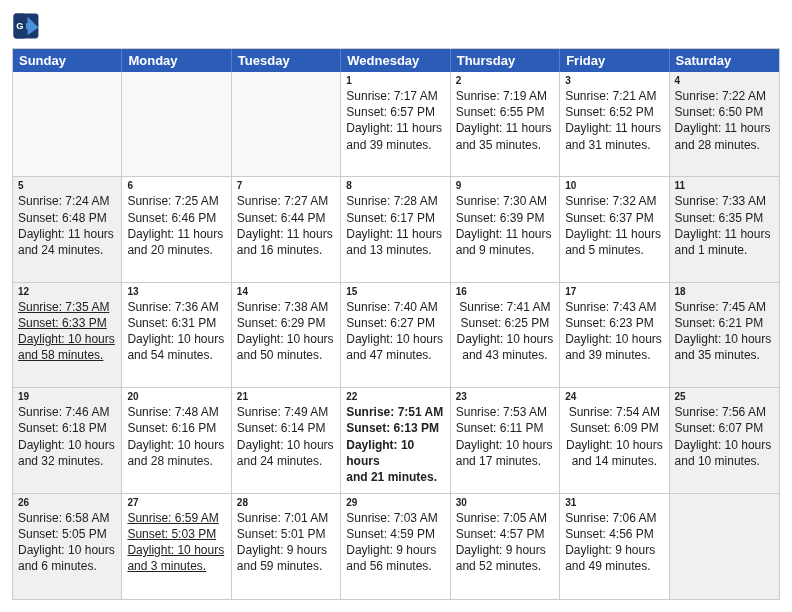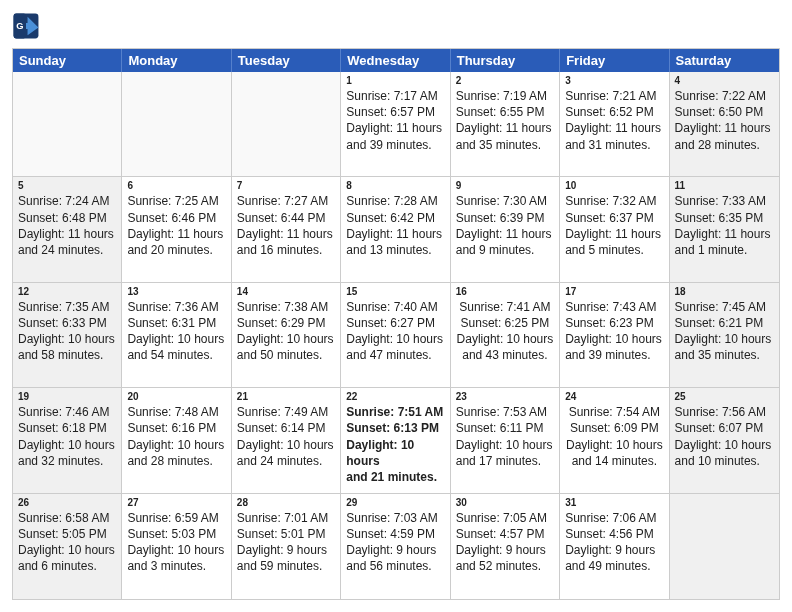--- a/index.html
+++ b/index.html
@@ -190,21 +190,21 @@
           <div class="cal-cell">
             <span class="day-num">7</span>
             <div class="cell-text" style="white-space: pre-line;">Sunrise: 7:27 AM
 Sunset: 6:44 PM
 Daylight: 11 hours
 and 16 minutes.</div>
           </div>
           <div class="cal-cell">
             <span class="day-num">8</span>
             <div class="cell-text" style="white-space: pre-line;">Sunrise: 7:28 AM
-Sunset: 6:42 PM
+Sunset: 6:17 PM
 Daylight: 11 hours
 and 13 minutes.</div>
           </div>
           <div class="cal-cell">
             <span class="day-num">9</span>
             <div class="cell-text" style="white-space: pre-line;">Sunrise: 7:30 AM
 Sunset: 6:39 PM
 Daylight: 11 hours
 and 9 minutes.</div>
           </div>
@@ -219,21 +219,21 @@
             <span class="day-num">11</span>
             <div class="cell-text" style="white-space: pre-line;">Sunrise: 7:33 AM
 Sunset: 6:35 PM
 Daylight: 11 hours
 and 1 minute.</div>
           </div>
         </div>
         <div class="cal-row">
           <div class="cal-cell shaded">
             <span class="day-num">12</span>
-            <div class="cell-text" style="white-space: pre-line;">Sunrise: 7:35 AM
+            <div class="cell-text" style="white-space: pre-line; text-decoration: underline;">Sunrise: 7:35 AM
 Sunset: 6:33 PM
 Daylight: 10 hours
 and 58 minutes.</div>
           </div>
           <div class="cal-cell">
             <span class="day-num">13</span>
             <div class="cell-text" style="white-space: pre-line;">Sunrise: 7:36 AM
 Sunset: 6:31 PM
 Daylight: 10 hours
 and 54 minutes.</div>
@@ -328,21 +328,21 @@
         <div class="cal-row">
           <div class="cal-cell shaded">
             <span class="day-num">26</span>
             <div class="cell-text" style="white-space: pre-line;">Sunrise: 6:58 AM
 Sunset: 5:05 PM
 Daylight: 10 hours
 and 6 minutes.</div>
           </div>
           <div class="cal-cell">
             <span class="day-num">27</span>
-            <div class="cell-text" style="white-space: pre-line;">Sunrise: 6:59 AM
+            <div class="cell-text" style="white-space: pre-line; text-decoration: underline;">Sunrise: 6:59 AM
 Sunset: 5:03 PM
 Daylight: 10 hours
 and 3 minutes.</div>
           </div>
           <div class="cal-cell">
             <span class="day-num">28</span>
             <div class="cell-text" style="white-space: pre-line;">Sunrise: 7:01 AM
 Sunset: 5:01 PM
 Daylight: 9 hours
 and 59 minutes.</div>

